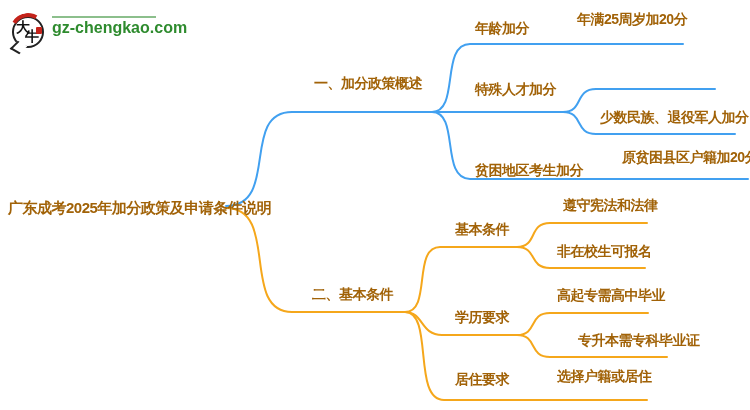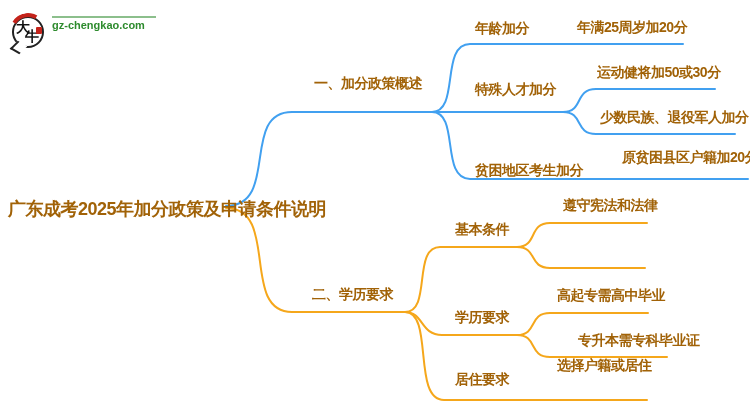--- a/index.html
+++ b/index.html
@@ -9,21 +9,21 @@
   }
   svg.edges{position:absolute;left:0;top:0;width:750px;height:410px;}
   svg.edges path{fill:none;stroke-width:2;stroke-linecap:round;}
   svg.edges path.blue{stroke:#41A0F0;}
   svg.edges path.orange{stroke:#F5A71B;}
 
   .label{
     position:absolute;white-space:nowrap;color:#a16207;
     font-size:14px;font-weight:600;line-height:1.1;letter-spacing:-0.5px;
   }
-  .root-label{font-size:18px;font-weight:700;}
+  .root-label{font-size:15px;font-weight:700;}
 
   
   .logo{position:absolute;left:12px;top:14px;display:flex;align-items:flex-start;}
   .logo-icon{
     position:relative;width:32px;height:32px;margin-top:2px;
     border:2px solid #222;border-radius:50%;background:#fff;box-sizing:border-box;
   }
   .logo-icon .arc{
     position:absolute;left:-4px;top:-5px;width:36px;height:36px;border-radius:50%;
     border:4px solid transparent;border-top-color:#C4231B;transform:rotate(-14deg);
@@ -32,21 +32,21 @@
   .logo-icon .ch1{position:absolute;left:2px;top:1px;font-size:14px;font-weight:700;color:#111;}
   .logo-icon .ch2{position:absolute;right:3px;bottom:0px;font-size:14px;font-weight:700;color:#111;}
   .logo-icon .seal{position:absolute;right:0px;top:9px;width:6px;height:7px;background:#C4231B;border-radius:1px;}
   .logo-icon .tail{
     position:absolute;left:-1px;bottom:-7px;width:9px;height:9px;background:#fff;
     border-left:2px solid #222;border-bottom:2px solid #222;transform:rotate(30deg) skewX(-15deg);
   }
   .logo-text{margin-left:8px;}
   .logo-title{font-size:16px;font-weight:700;color:#2E8B2E;line-height:1.1;letter-spacing:0px;}
   .logo-divider{height:2px;background:#2E8B2E;opacity:.55;margin:2px 0 1px 0;width:104px;}
-  .logo-domain{font-size:11px;font-weight:700;color:#2E8B2E;letter-spacing:0px;}
+  .logo-domain{font-size:16px;font-weight:700;color:#2E8B2E;letter-spacing:0px;}
 </style>
 </head>
 <body>
 
 <div class="canvas">
 
   <svg class="edges" viewBox="0 0 750 410">
     <path class="blue" d="M226,206 C280,206 240,112 292,112 H432"></path>
     <path class="blue" d="M432,112 C460,112 440,44 470,44 H683"></path>
     <path class="blue" d="M432,112 H563"></path>
@@ -74,29 +74,29 @@
     <div class="logo-text">
       <div class="logo-divider"></div>
       <div class="logo-domain">gz-chengkao.com</div>
     </div>
   </div>
 
   <span class="label root-label" style="left:8px;top:200px;">广东成考2025年加分政策及申请条件说明</span>
 
   <span class="label" style="left:314px;top:76px;">一、加分政策概述</span>
   <span class="label" style="left:475px;top:21px;">年龄加分</span>
-  <span class="label" style="left:577px;top:20px;">年满25周岁加20分</span>
+  <span class="label" style="left:577px;top:12px;">年满25周岁加20分</span>
   <span class="label" style="left:475px;top:82px;text-align:right;">特殊人才加分</span>
-  <span class="label" style="left:597px;top:65px;">运动健将加50或30分</span>
   <span class="label" style="left:600px;top:110px;">少数民族、退役军人加分</span>
   <span class="label" style="left:475px;top:163px;">贫困地区考生加分</span>
   <span class="label" style="left:622px;top:150px;">原贫困县区户籍加20分</span>
 
-  <span class="label" style="left:312px;top:287px;">二、学历要求</span>
+  <span class="label" style="left:312px;top:287px;">二、基本条件</span>
   <span class="label" style="left:455px;top:222px;">基本条件</span>
   <span class="label" style="left:563px;top:199px;font-family:Liberation Mono, monospace;">遵守宪法和法律</span>
+  <span class="label" style="left:557px;top:244px;">非在校生可报名</span>
   <span class="label" style="left:455px;top:310px;">学历要求</span>
   <span class="label" style="left:557px;top:288px;">高起专需高中毕业</span>
   <span class="label" style="left:578px;top:333px;">专升本需专科毕业证</span>
   <span class="label" style="left:455px;top:372px;">居住要求</span>
-  <span class="label" style="left:557px;top:358px;">选择户籍或居住</span>
+  <span class="label" style="left:557px;top:369px;">选择户籍或居住</span>
 
 </div>
 
 </body></html>

